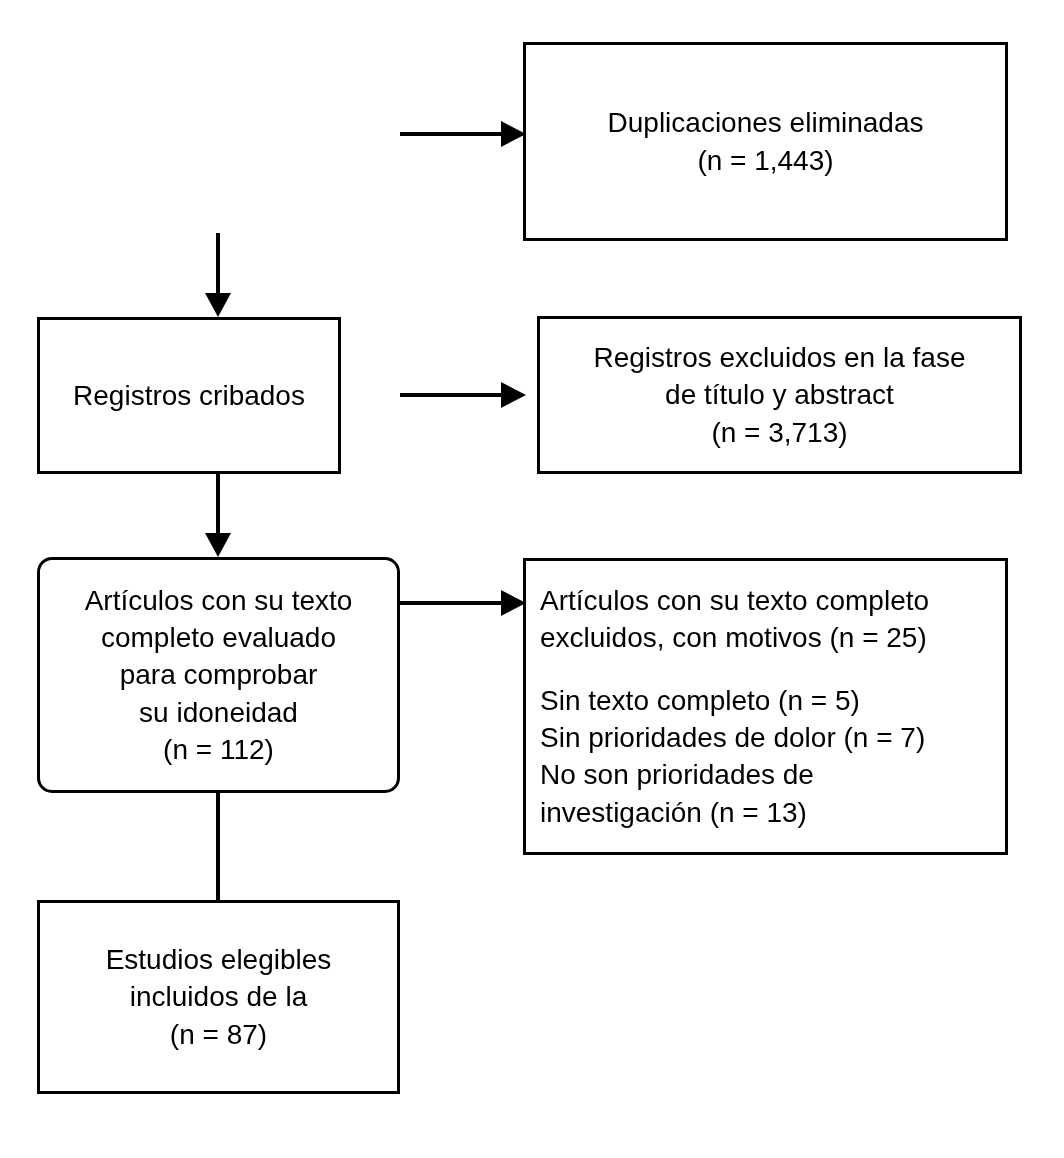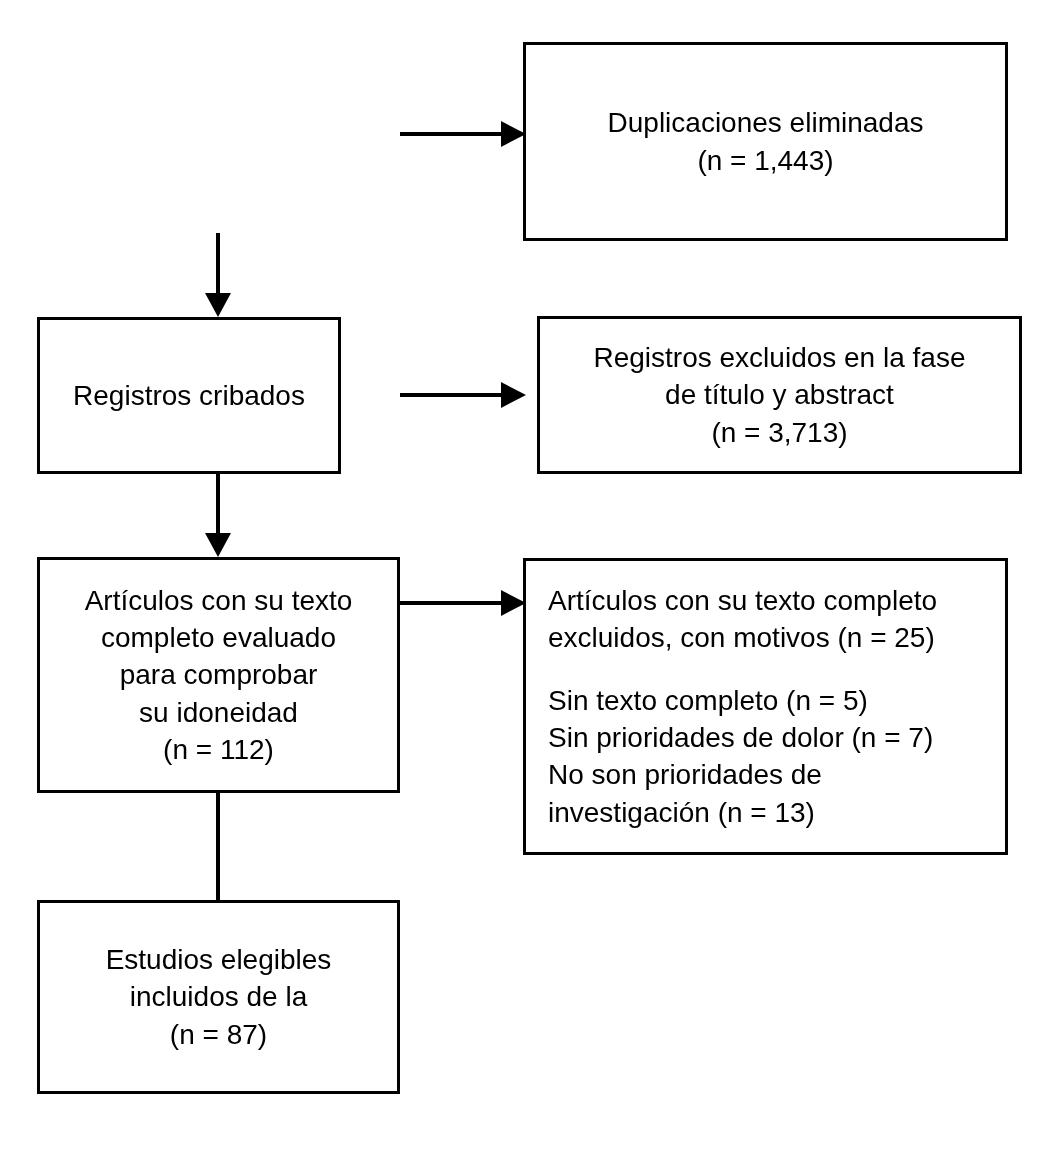--- a/index.html
+++ b/index.html
@@ -21,21 +21,21 @@
     border: 3px solid #000000;
     background: #ffffff;
     display: flex;
     flex-direction: column;
     justify-content: center;
     color: #000000;
     font-size: 28px;
     line-height: 1.33;
   }
   .node.center { align-items: center; text-align: center; }
-  .node.left   { align-items: flex-start; text-align: left; padding-left: 22px; }
+  .node.left   { align-items: flex-start; text-align: left; padding-left: 14px; }
   .node .line { display: block; white-space: pre; }
   .node .line.spacer { height: 0.9em; }
 
   
   .conn {
     position: absolute;
   }
   .conn svg { display: block; overflow: visible; }
 </style>
 </head>
@@ -80,21 +80,21 @@
     </svg>
   </div>
 
   <div class="conn" style="left:203px; top:473px; width:30px; height:85px;">
     <svg width="30" height="85" viewBox="0 0 30 85">
       <line x1="15" y1="0" x2="15" y2="62" stroke="#000000" stroke-width="4"></line>
       <polygon points="2,60 28,60 15,84" fill="#000000"></polygon>
     </svg>
   </div>
 
-  <div class="node center" style="left:37px; top:557px; width:363px; height:236px;">
+  <div class="node center" style="left:37px; top:557px; width:363px; height:236px;border-radius:15px;">
     <span class="line">Artículos con su texto</span>
     <span class="line">completo evaluado</span>
     <span class="line">para comprobar</span>
     <span class="line">su idoneidad</span>
     <span class="line">(n = 112)</span>
   </div>
 
   <div class="node left" style="left:523px; top:558px; width:485px; height:297px;">
     <span class="line">Artículos con su texto completo</span>
     <span class="line">excluidos, con motivos (n = 25)</span>

